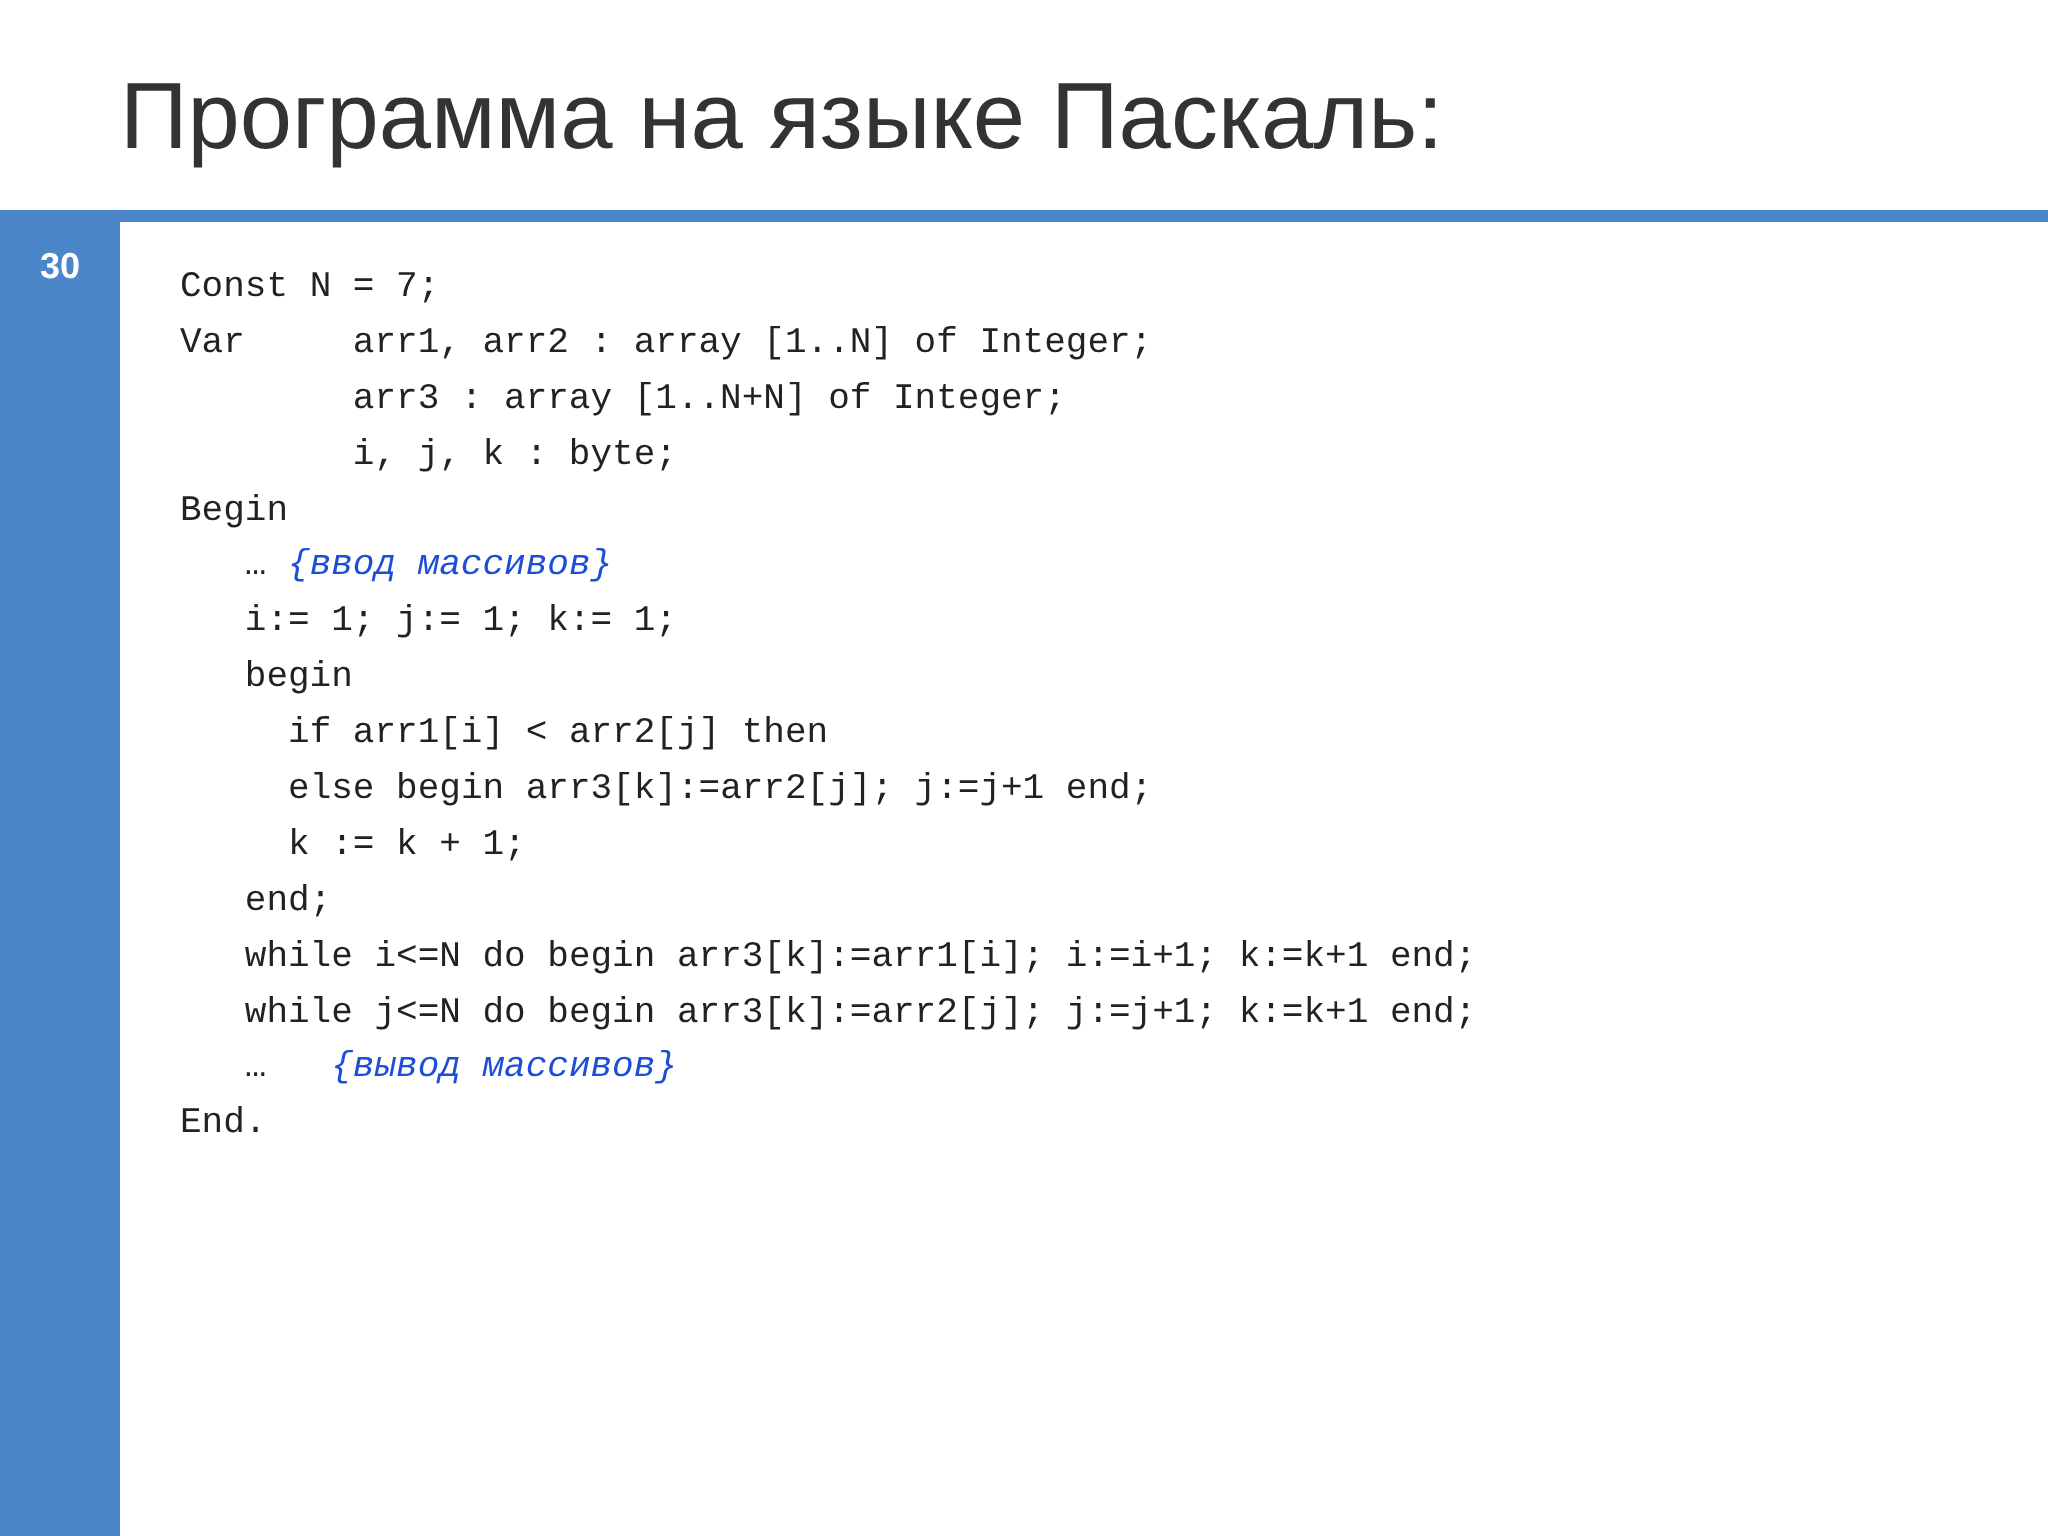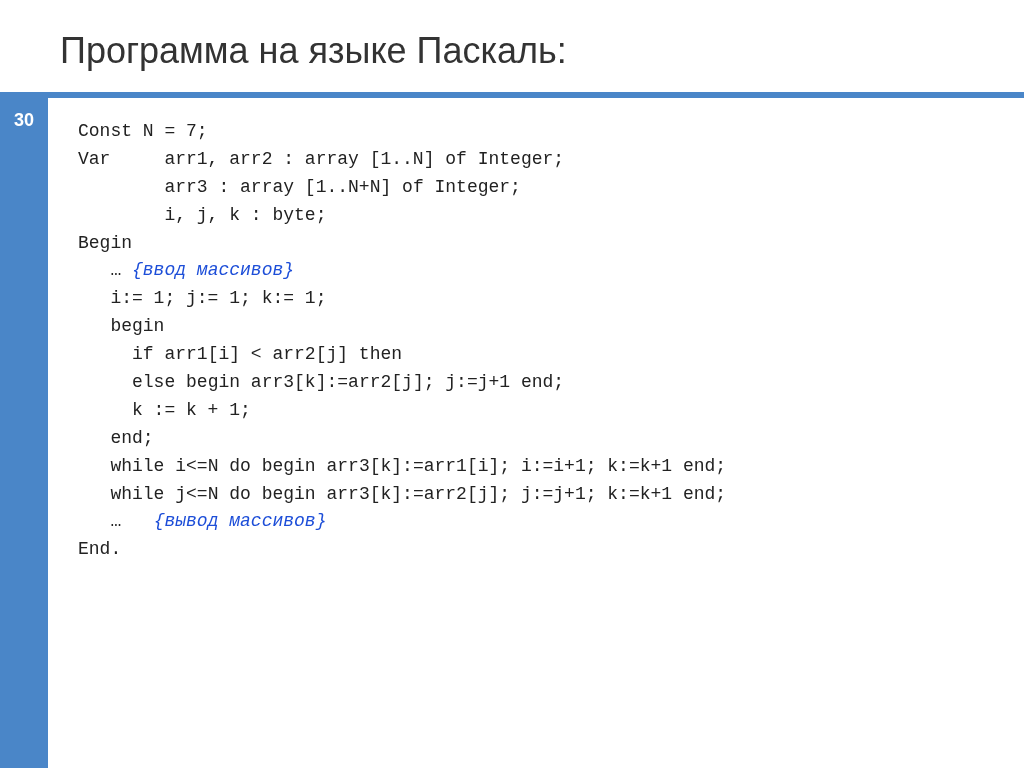--- a/index.html
+++ b/index.html
@@ -25,21 +25,21 @@
       flex-direction: column;
     }
 
     .title-area {
       padding: 30px 60px 20px 60px;
       flex-shrink: 0;
     }
 
     .title {
       font-family: Arial, sans-serif;
-      font-size: 36px;
+      font-size: 47px;
       font-weight: normal;
       color: #333333;
     }
 
     .accent-bar {
       height: 6px;
       background: #4a86c8;
       width: 100%;
       flex-shrink: 0;
     }
@@ -48,21 +48,21 @@
       display: flex;
       flex: 1;
       overflow: hidden;
     }
 
     .slide-number {
       background: #4a86c8;
       color: white;
       font-size: 18px;
       font-weight: bold;
-      width: 48px;
+      width: 60px;
       display: flex;
       align-items: flex-start;
       justify-content: center;
       padding-top: 12px;
       flex-shrink: 0;
     }
 
     .code-area {
       flex: 1;
       padding: 20px 40px 20px 30px;

